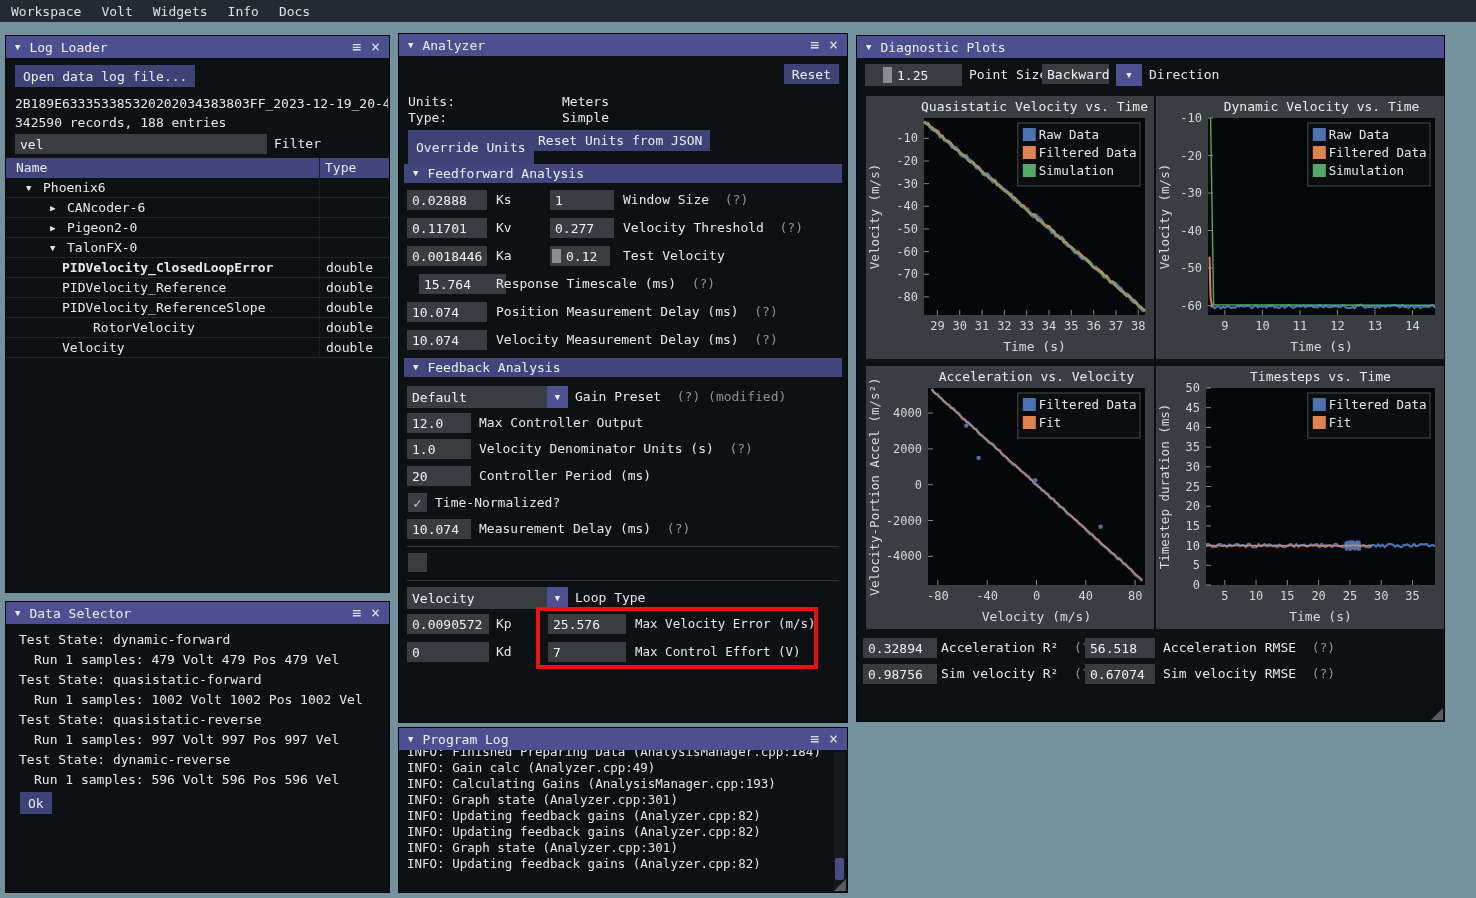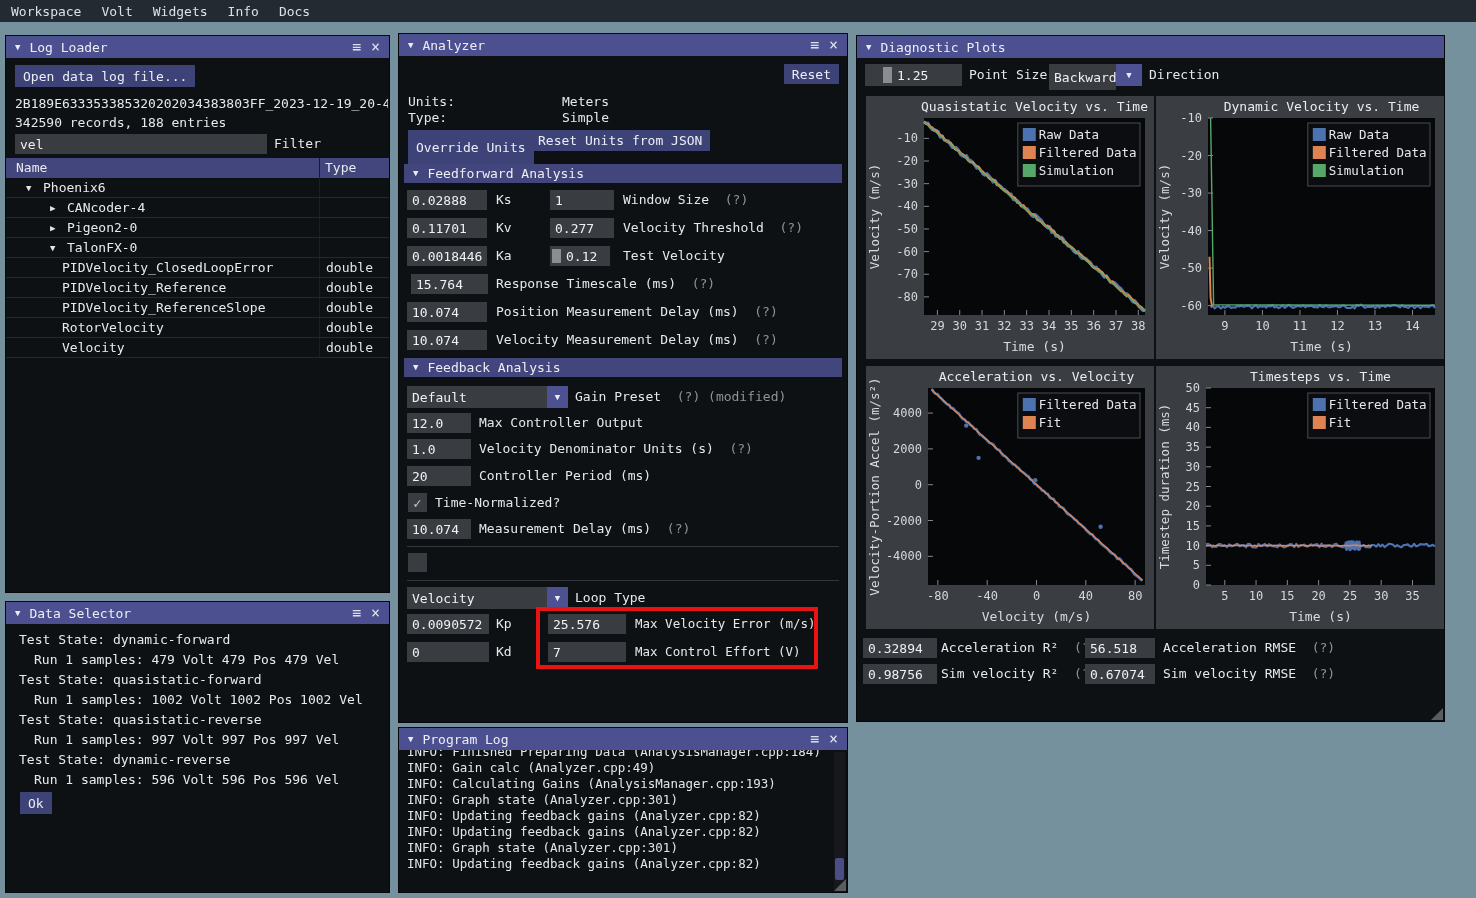--- a/index.html
+++ b/index.html
@@ -73,45 +73,45 @@
       <span class="h-name">Name</span>
       <span class="h-type">Type</span>
       <span class="col-div"></span>
     </div>
     <div id="log-tree">
         <div class="tree-row">
           <div class="tree-name" style="padding-left: 20px;"><span class="tree-arrow">▼</span><span>Phoenix6</span></div>
           <div class="tree-type"></div>
         </div>
         <div class="tree-row">
-          <div class="tree-name" style="padding-left: 44px;"><span class="tree-arrow">▶</span><span>CANcoder-4</span></div>
+          <div class="tree-name" style="padding-left: 44px;"><span class="tree-arrow">▶</span><span>CANcoder-6</span></div>
           <div class="tree-type"></div>
         </div>
         <div class="tree-row">
           <div class="tree-name" style="padding-left: 44px;"><span class="tree-arrow">▶</span><span>Pigeon2-0</span></div>
           <div class="tree-type"></div>
         </div>
         <div class="tree-row">
           <div class="tree-name" style="padding-left: 44px;"><span class="tree-arrow">▼</span><span>TalonFX-0</span></div>
           <div class="tree-type"></div>
         </div>
         <div class="tree-row">
-          <div class="tree-name" style="padding-left: 56px;"><span>PIDVelocity_ClosedLoopError</span></div>
+          <div class="tree-name" style="padding-left: 56px; font-weight: bold;"><span>PIDVelocity_ClosedLoopError</span></div>
           <div class="tree-type">double</div>
         </div>
         <div class="tree-row">
           <div class="tree-name" style="padding-left: 56px;"><span>PIDVelocity_Reference</span></div>
           <div class="tree-type">double</div>
         </div>
         <div class="tree-row">
           <div class="tree-name" style="padding-left: 56px;"><span>PIDVelocity_ReferenceSlope</span></div>
           <div class="tree-type">double</div>
         </div>
         <div class="tree-row">
-          <div class="tree-name" style="padding-left: 56px;"><span>RotorVelocity</span></div>
+          <div class="tree-name" style="padding-left: 87px;"><span>RotorVelocity</span></div>
           <div class="tree-type">double</div>
         </div>
         <div class="tree-row">
           <div class="tree-name" style="padding-left: 56px;"><span>Velocity</span></div>
           <div class="tree-type">double</div>
         </div>
       </div>
   </div>
 </div>
 
@@ -167,21 +167,21 @@
     <span class="field" style="left:151px;width:64px">0.277</span>
     <span class="lbl" style="left:224px"><span>Velocity Threshold</span>  <span class="hint">(?)</span></span>
   </div>
   <div class="arow" style="top:212px">
     <span class="field" style="left:8px;width:80px">0.0018446</span>
     <span class="lbl" style="left:97px">Ka</span>
     <span class="field" style="left:151px;width:60px;padding-left:2px"><span class="grab"></span><span>0.12</span></span>
     <span class="lbl" style="left:224px">Test Velocity</span>
   </div>
   <div class="arow" style="top:240px">
-    <span class="field" style="left:12px;width:77px">15.764</span>
+    <span class="field" style="left:20px;width:87px">15.764</span>
     <span class="lbl" style="left:97px"><span>Response Timescale (ms)</span>  <span class="hint">(?)</span></span>
   </div>
   <div class="arow" style="top:268px">
     <span class="field" style="left:8px;width:80px">10.074</span>
     <span class="lbl" style="left:97px"><span>Position Measurement Delay (ms)</span>  <span class="hint">(?)</span></span>
   </div>
   <div class="arow" style="top:296px">
     <span class="field" style="left:8px;width:80px">10.074</span>
     <span class="lbl" style="left:97px"><span>Velocity Measurement Delay (ms)</span>  <span class="hint">(?)</span></span>
   </div>
@@ -261,21 +261,21 @@
 </div>
 
 <div class="window" style="left:856px;top:35px;width:589px;height:687px">
   <div class="titlebar">
     <span class="tri">▼</span>
     <span>Diagnostic Plots</span>
   </div>
 
   <div class="field" style="left:8px;top:28px;width:97px;height:22px;padding-left:2px"><span class="grab" style="margin-left:16px;height:16px"></span><span>1.25</span></div>
   <div class="lbl" style="left:112px;top:28px;line-height:22px">Point Size</div>
-  <div class="field" style="left:192px;top:28px;width:67px;height:26px">Backward</div>
+  <div class="field" style="left:185px;top:28px;width:67px;height:20px">Backward</div>
   <span class="ddarrow" style="left:259px;top:28px;width:26px">▼</span>
   <div class="lbl" style="left:292px;top:28px;line-height:22px">Direction</div>
 
   <div class="plot" style="left:9px;top:60px" id="plot-0"><svg width="288" height="263" xmlns="http://www.w3.org/2000/svg" font-family="DejaVu Sans Mono, monospace">
         <rect x="58" y="22" width="221" height="197" fill="#060708"></rect>
         <text x="168.5" y="15" fill="#e9ebee" font-size="13" text-anchor="middle">Quasistatic Velocity vs. Time</text>
         <text x="13" y="120.5" fill="#d9dbde" font-size="12.5" text-anchor="middle" transform="rotate(-90 13 120.5)">Velocity (m/s)</text>
         <text x="168.5" y="255" fill="#d9dbde" font-size="13" text-anchor="middle">Time (s)</text>
         <line x1="71.39393939393943" y1="219" x2="71.39393939393943" y2="214" stroke="#85888c" stroke-width="1"></line>
         <text x="71.39393939393943" y="234" fill="#d6d8db" font-size="12" text-anchor="middle">29</text>

